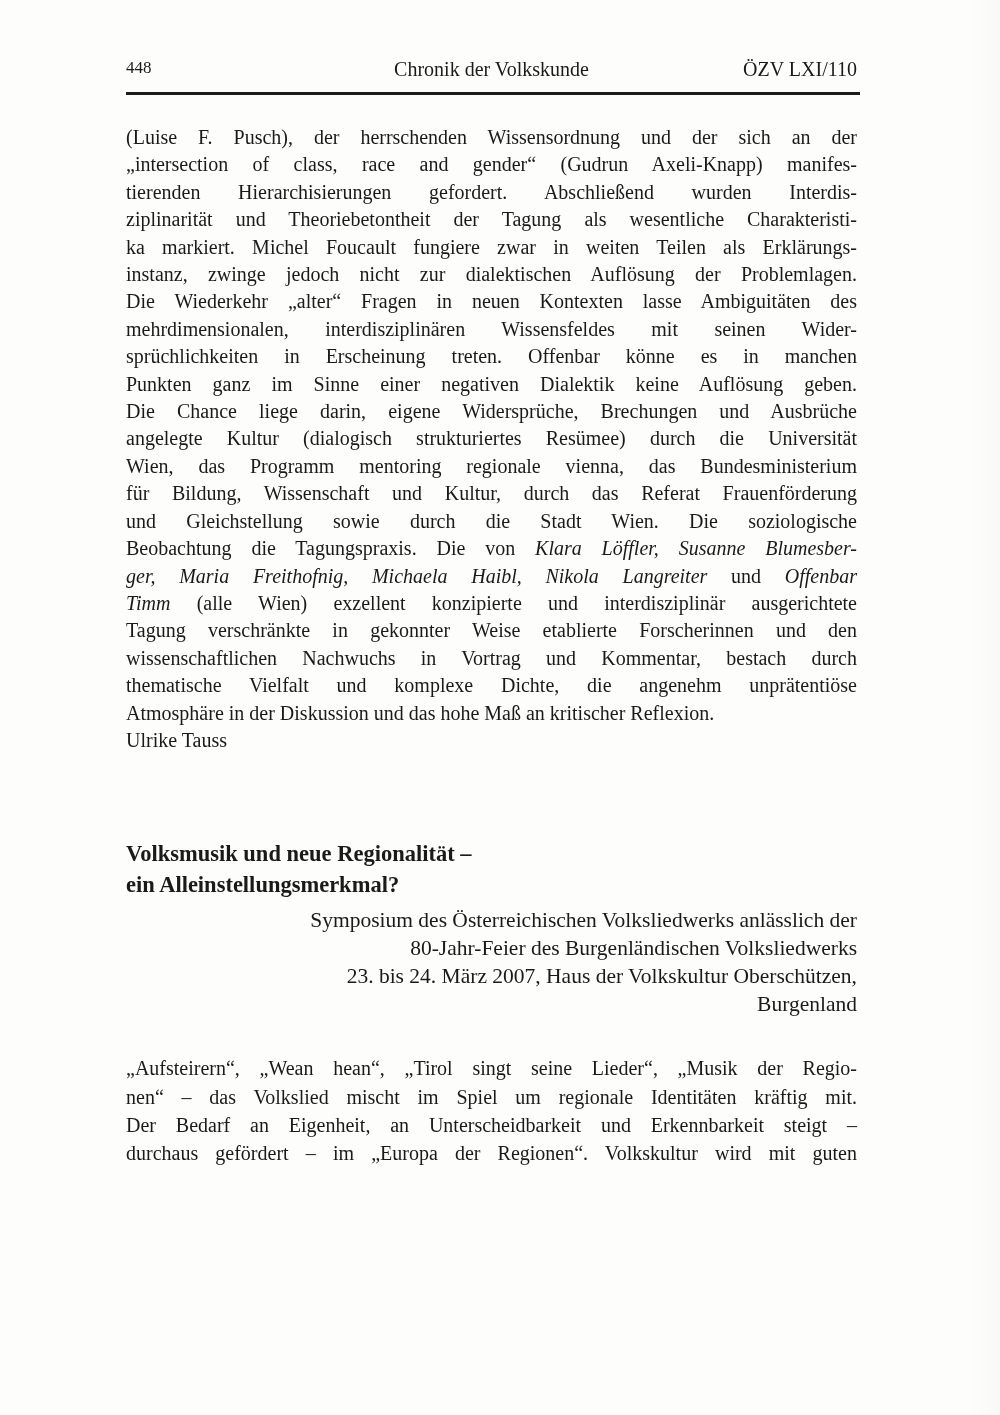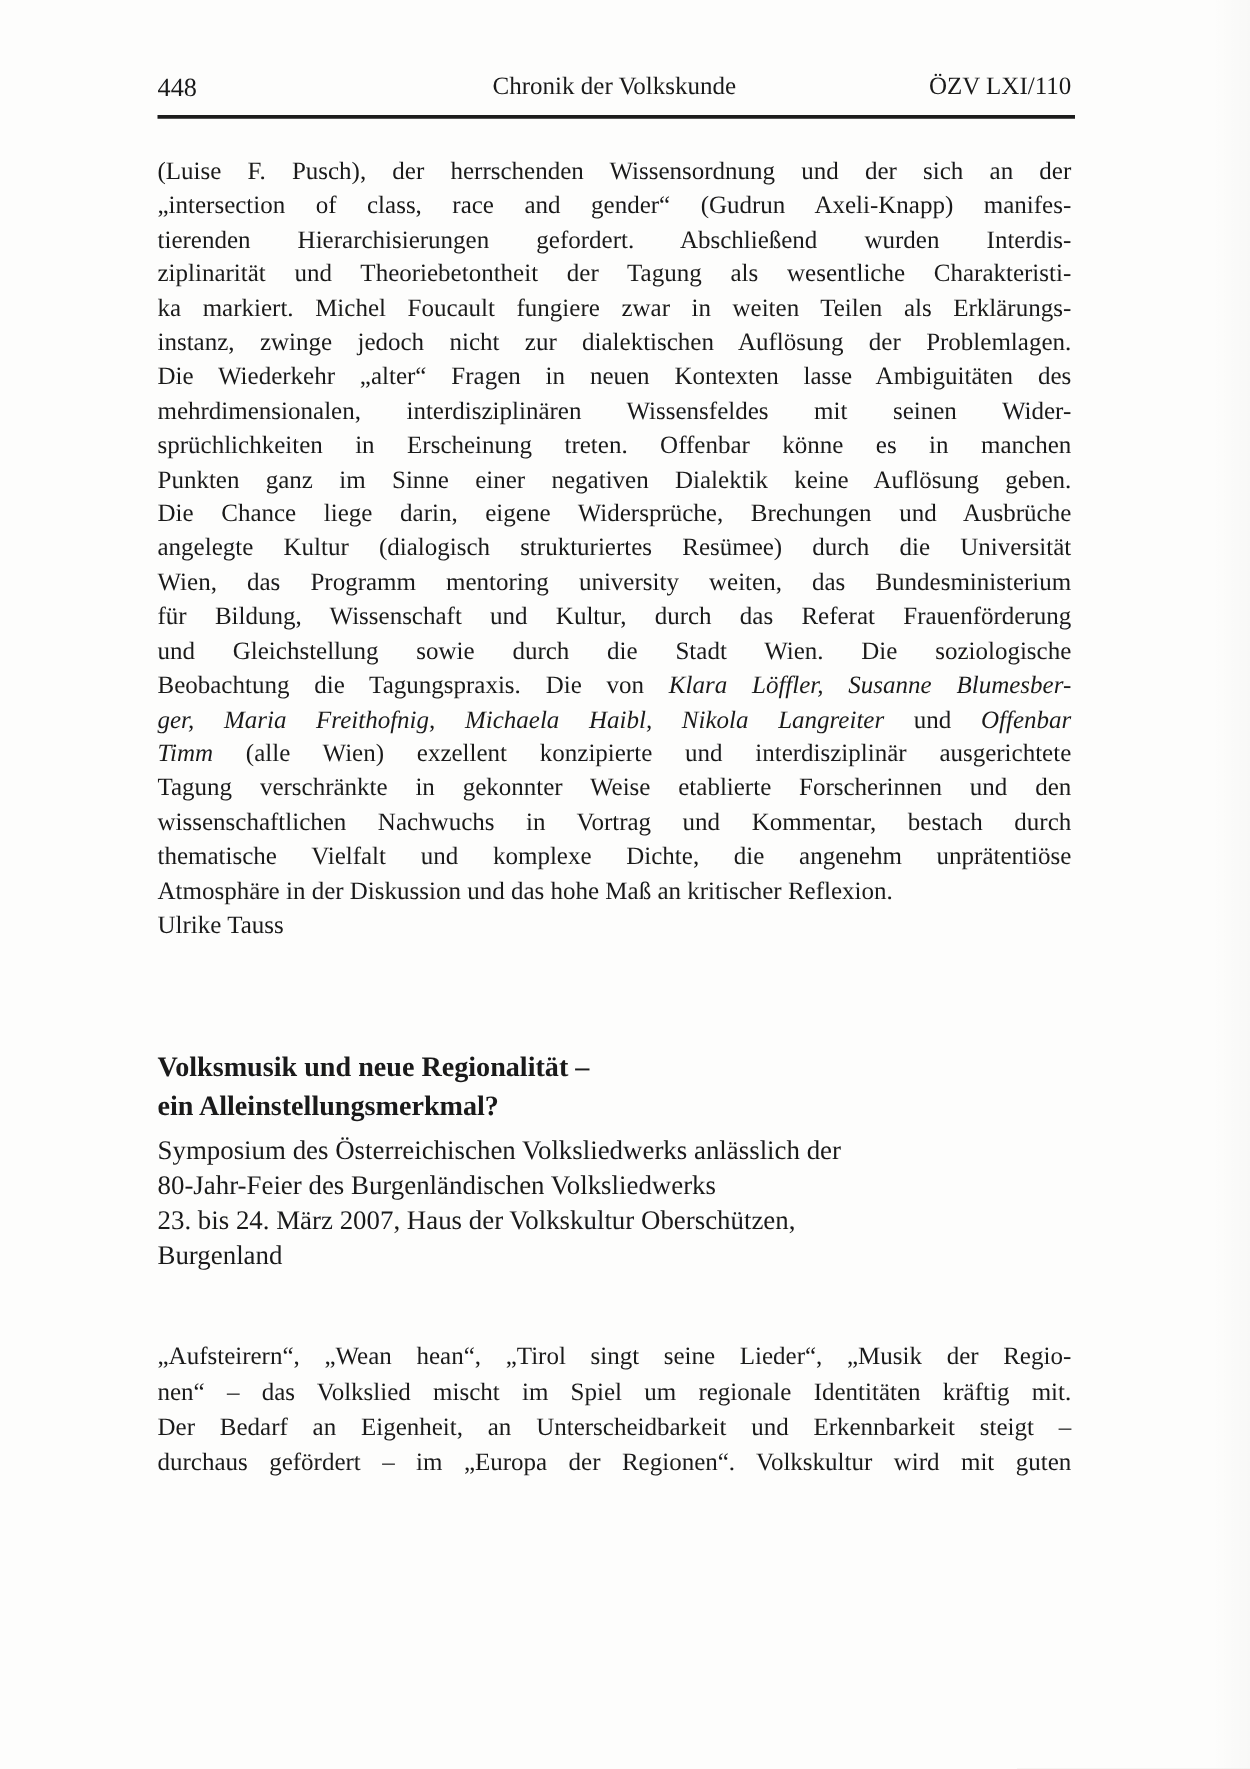--- a/index.html
+++ b/index.html
@@ -19,21 +19,21 @@
     position: absolute; top: 0; right: 0; bottom: 0; width: 30px;
     background: linear-gradient(to right, rgba(0,0,0,0), rgba(0,0,0,0.02));
     pointer-events: none;
   }
   .running-header {
     position: absolute;
     top: 58px; left: 126px; width: 731px;
     height: 26px;
     font-size: 20px;
   }
-  .running-header .hdr-left  { position: absolute; left: 0;  top: 0; font-size: 21px; }
+  .running-header .hdr-left  { position: absolute; left: 0;  top: 0; font-size: 17px; }
   .running-header .hdr-center{ position: absolute; left: 0; right: 0; top: 0; text-align: center; }
   .running-header .hdr-right { position: absolute; right: 0; top: 0; }
   .header-rule {
     position: absolute;
     top: 92px; left: 126px; width: 734px; height: 3px;
     background: #1c1c1c;
   }
   .content {
     position: absolute;
     top: 124px; left: 126px; width: 731px;
@@ -49,23 +49,23 @@
     margin: 84px 0 0 0;
     font-size: 22.5px;
     font-weight: bold;
     line-height: 31px;
     text-align: left;
   }
   .article-subtitle {
     margin-top: 6px;
     font-size: 21.5px;
     line-height: 28px;
-    text-align: left;
+    text-align: right;
   }
-  .para3 { margin-top: 53px; line-height: 28.2px; }
+  .para3 { margin-top: 36px; line-height: 28.2px; }
 </style>
 </head>
 <body>
 
 <div class="page">
 
   <div class="running-header">
     <span class="hdr-left">448</span>
     <span class="hdr-center">Chronik der Volkskunde</span>
     <span class="hdr-right">ÖZV LXI/110</span>
@@ -84,21 +84,21 @@
         <div class="tline"><span>instanz, zwinge jedoch nicht zur dialektischen Auflösung der Problemlagen.</span></div>
         <div class="tline"><span>Die Wiederkehr „alter“ Fragen in neuen Kontexten lasse Ambiguitäten des</span></div>
         <div class="tline"><span>mehrdimensionalen, interdisziplinären Wissensfeldes mit seinen Wider-</span></div>
         <div class="tline"><span>sprüchlichkeiten in Erscheinung treten. Offenbar könne es in manchen</span></div>
         <div class="tline"><span>Punkten ganz im Sinne einer negativen Dialektik keine Auflösung geben.</span></div>
         <div class="tline"><span>Die Chance liege darin, eigene Widersprüche, Brechungen und Ausbrüche</span></div>
       </div>
 
     <div class="para">
         <div class="tline"><span>angelegte Kultur (dialogisch strukturiertes Resümee) durch die Universität</span></div>
-        <div class="tline"><span>Wien, das Programm mentoring university weiten, das Bundesministerium</span></div>
+        <div class="tline"><span>Wien, das Programm mentoring regionale vienna, das Bundesministerium</span></div>
         <div class="tline"><span>für Bildung, Wissenschaft und Kultur, durch das Referat Frauenförderung</span></div>
         <div class="tline"><span>und Gleichstellung sowie durch die Stadt Wien. Die soziologische</span></div>
         <div class="tline"><span>Beobachtung die Tagungspraxis. Die von </span><span class="it">Klara Löffler, Susanne Blumesber-</span></div>
         <div class="tline"><span class="it">ger, Maria Freithofnig, Michaela Haibl, Nikola Langreiter</span><span> und </span><span class="it">Offenbar</span></div>
         <div class="tline"><span class="it">Timm</span><span> (alle Wien) exzellent konzipierte und interdisziplinär ausgerichtete</span></div>
         <div class="tline"><span>Tagung verschränkte in gekonnter Weise etablierte Forscherinnen und den</span></div>
         <div class="tline"><span>wissenschaftlichen Nachwuchs in Vortrag und Kommentar, bestach durch</span></div>
         <div class="tline"><span>thematische Vielfalt und komplexe Dichte, die angenehm unprätentiöse</span></div>
         <div class="tline noj"><span>Atmosphäre in der Diskussion und das hohe Maß an kritischer Reflexion.</span></div>
       </div>

